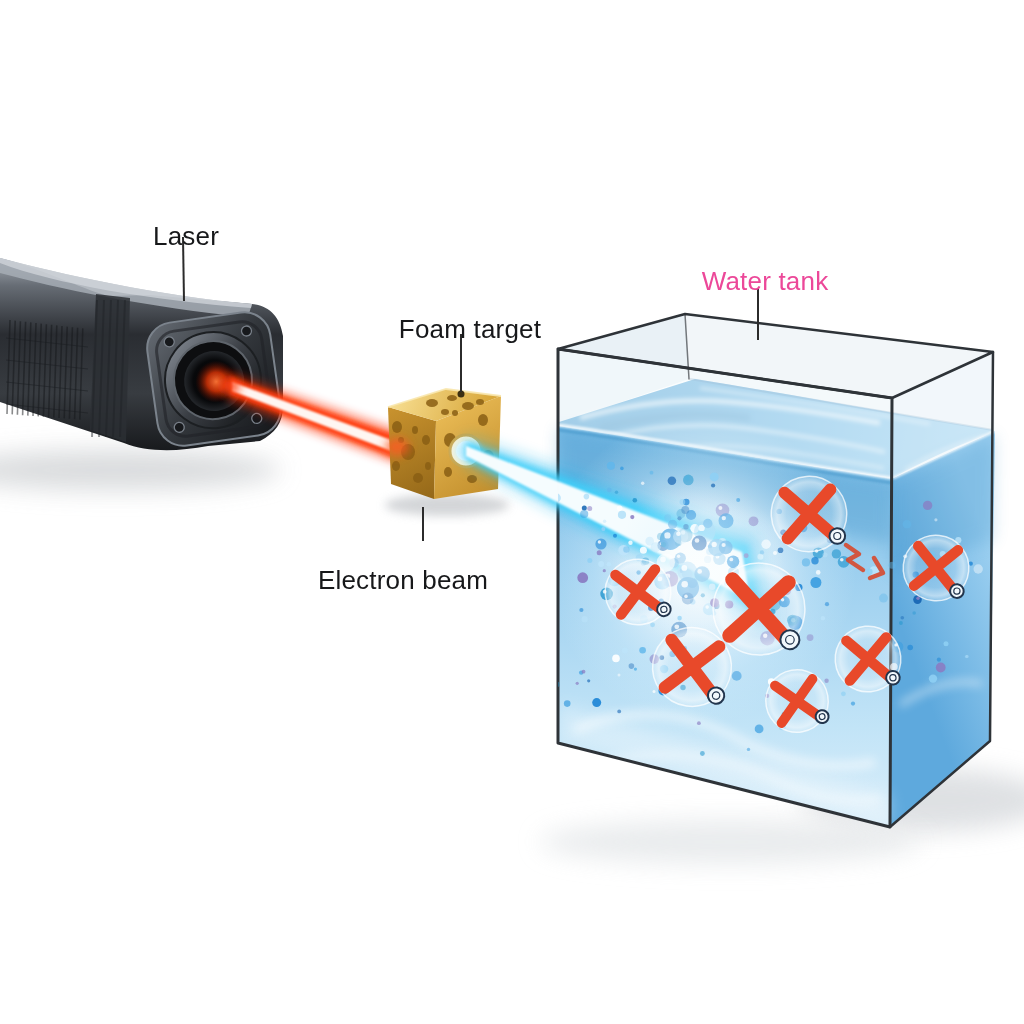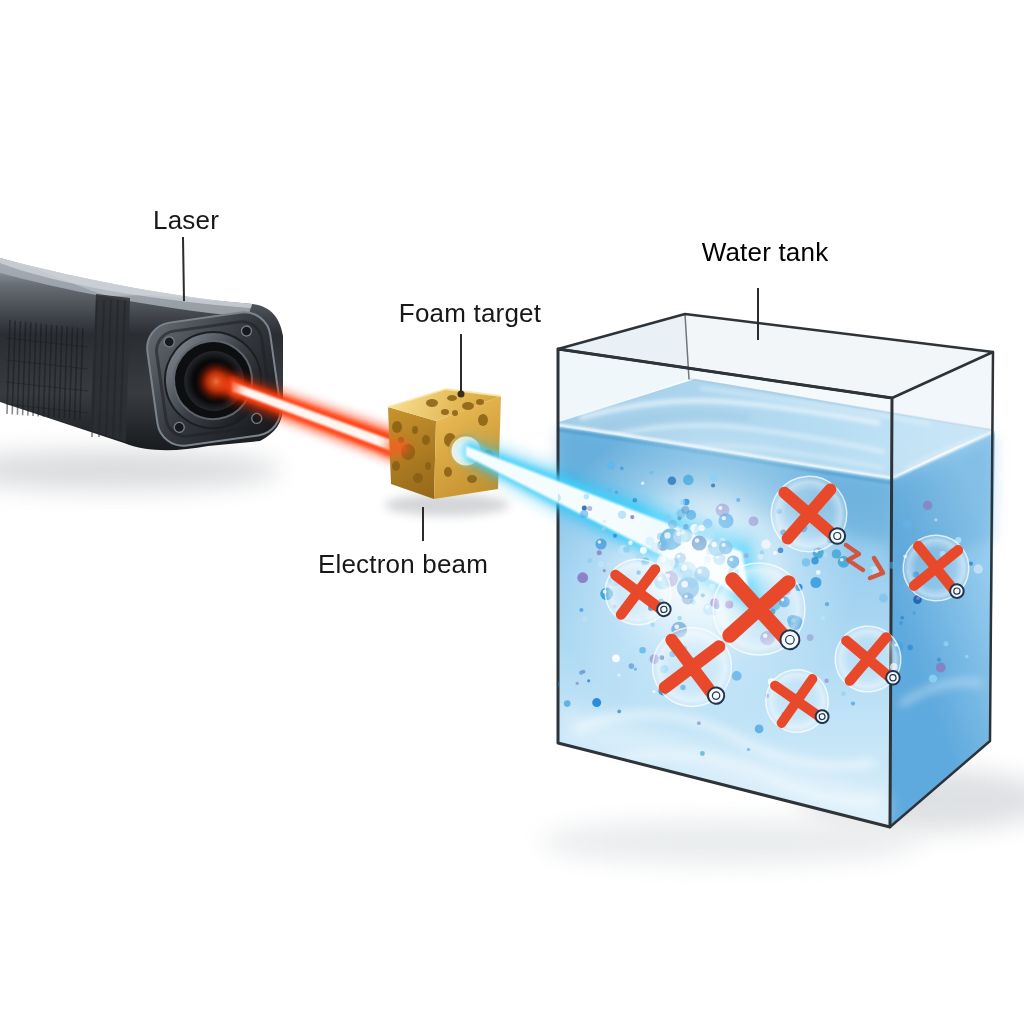--- a/index.html
+++ b/index.html
@@ -1,20 +1,20 @@
 <!DOCTYPE html>
 <html><head>
 <meta charset="utf-8">
 <style>
   html,body{margin:0;padding:0;background:#ffffff;}
   .stage{position:relative;width:1024px;height:1024px;background:#ffffff;overflow:hidden;
          font-family:"Liberation Sans",sans-serif;}
   .stage svg{position:absolute;left:0;top:0;}
   .label{position:absolute;transform:translate(-50%,-50%);white-space:nowrap;
-         font-size:26px;font-weight:500;color:#17181a;letter-spacing:0.2px;}
+         font-size:26px;font-weight:500;color:#17181a;letter-spacing:0.2px;margin-top:16px;}
 </style>
 </head>
 <body style="background: rgb(255, 255, 255);">
 
 <div class="stage">
 <svg width="1024" height="1024" viewBox="0 0 1024 1024">
   <defs>
     <filter id="b1" x="-50%" y="-50%" width="200%" height="200%">
           <feGaussianBlur stdDeviation="1.2"></feGaussianBlur>
         </filter>
@@ -546,14 +546,14 @@
     <line class="pointer" x1="183" y1="237" x2="184" y2="301" stroke="#2b2b2b"></line>
     <line class="pointer" x1="461" y1="334" x2="461" y2="392" stroke="#2b2b2b"></line>
     <line class="pointer" x1="423" y1="507" x2="423" y2="541" stroke="#2b2b2b"></line>
     <line class="pointer" x1="758" y1="288" x2="758" y2="340" stroke="#2b2b2b"></line>
   </g>
 </svg>
 
 <div class="label" style="left: 186px; top: 220px; color: rgb(23, 24, 26);">Laser</div>
 <div class="label" style="left: 403px; top: 564px; color: rgb(23, 24, 26);">Electron beam</div>
 <div class="label" style="left: 470px; top: 313px; color: rgb(23, 24, 26);">Foam target</div>
-<div class="label" style="left: 765px; top: 252px; color: #000000;">Water tank</div>
+<div class="label" style="left: 765px; top: 265px; color: #ec4899;">Water tank</div>
 </div>
 
 </body></html>

